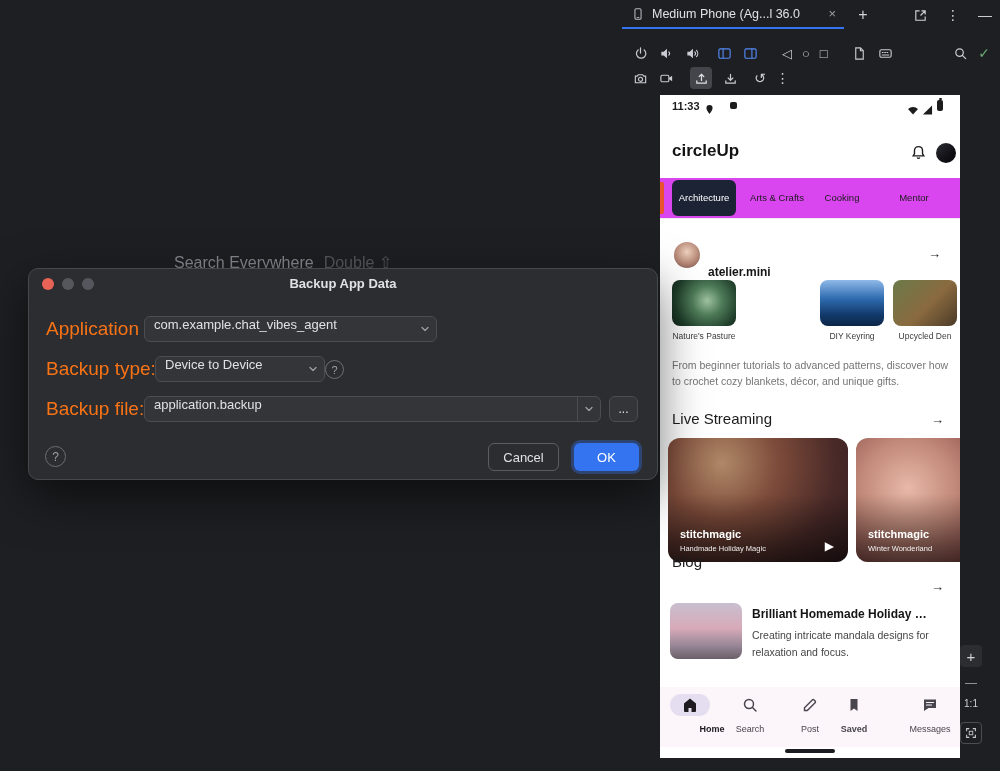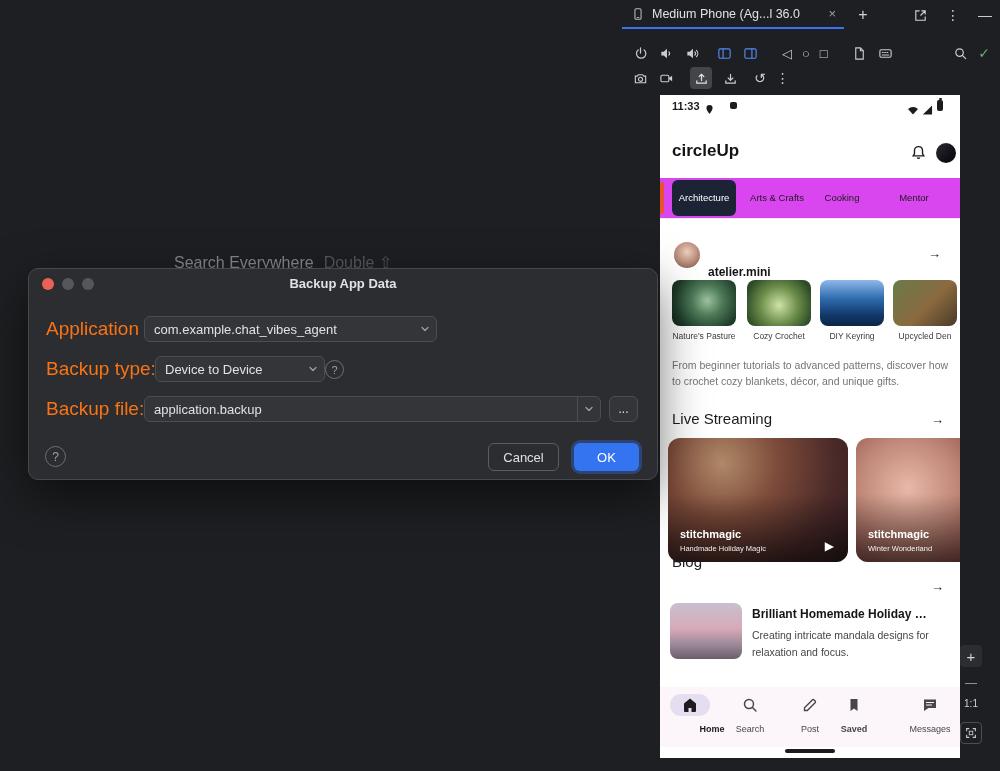--- a/index.html
+++ b/index.html
@@ -13,21 +13,21 @@
   
   .dialog{position:absolute;left:28px;top:268px;width:628px;height:210px;background:#2b2d30;
           border:1px solid #46484d;border-radius:10px;box-shadow:0 16px 48px rgba(0,0,0,.55);z-index:5;}
   .traffic{position:absolute;left:13px;top:9px;display:flex;gap:8px;}
   .tl{width:12px;height:12px;border-radius:50%;}
   .tl.red{background:#e96256;}
   .tl.dim{background:#55575c;}
   .dlg-title{position:absolute;left:0;right:0;top:7px;text-align:center;font-size:13px;font-weight:700;color:#dfe1e5;}
   .dlg-label{position:absolute;left:17px;font-size:19px;color:#f97316;line-height:26px;}
   .combo{position:absolute;height:26px;background:#333539;border:1px solid #4b4d52;border-radius:6px;
-         display:flex;align-items:center;box-sizing:border-box;}
+         display:flex;align-items:flex-start;box-sizing:border-box;}
   .combo .val{flex:1;padding:0 9px;font-size:13px;color:#dfe1e5;white-space:nowrap;overflow:hidden;}
   .combo .chev{width:22px;height:100%;display:flex;align-items:center;justify-content:center;flex:0 0 22px;}
   .chev-sep{border-left:1px solid #4b4d52;}
   .combo.c1{left:115px;top:47px;width:293px;}
   .combo.c2{left:126px;top:87px;width:170px;}
   .combo.c3{left:115px;top:127px;width:457px;}
   .lab1{top:47px;} .lab2{top:87px;} .lab3{top:127px;}
   .help-mini{position:absolute;left:296px;top:91px;width:17px;height:17px;border:1px solid #6b6e75;border-radius:50%;
              color:#9da0a6;font-size:11px;display:flex;align-items:center;justify-content:center;}
   .browse{position:absolute;left:580px;top:127px;width:29px;height:26px;border:1px solid #4b4d52;border-radius:6px;
@@ -338,24 +338,20 @@
         <div class="ttab t4">Mentor</div>
       </div>
 
       <span class="pf-avatar"></span>
       <span class="pf-name">atelier.mini</span>
       <span class="pf-arrow">→</span>
 
       <div class="gcard gc1">
         <div class="gimg i-pasture"></div>
         <div class="gcap">Nature's Pasture</div>
-      </div>
-      <div class="gcard gc2">
-        <div class="gimg i-crochet"></div>
-        <div class="gcap">Cozy Crochet</div>
       </div>
       <div class="gcard gc3">
         <div class="gimg i-keyring"></div>
         <div class="gcap">DIY Keyring</div>
       </div>
       <div class="gcard gc4">
         <div class="gimg i-upcycled"></div>
         <div class="gcap">Upcycled Den</div>
       </div>
 

